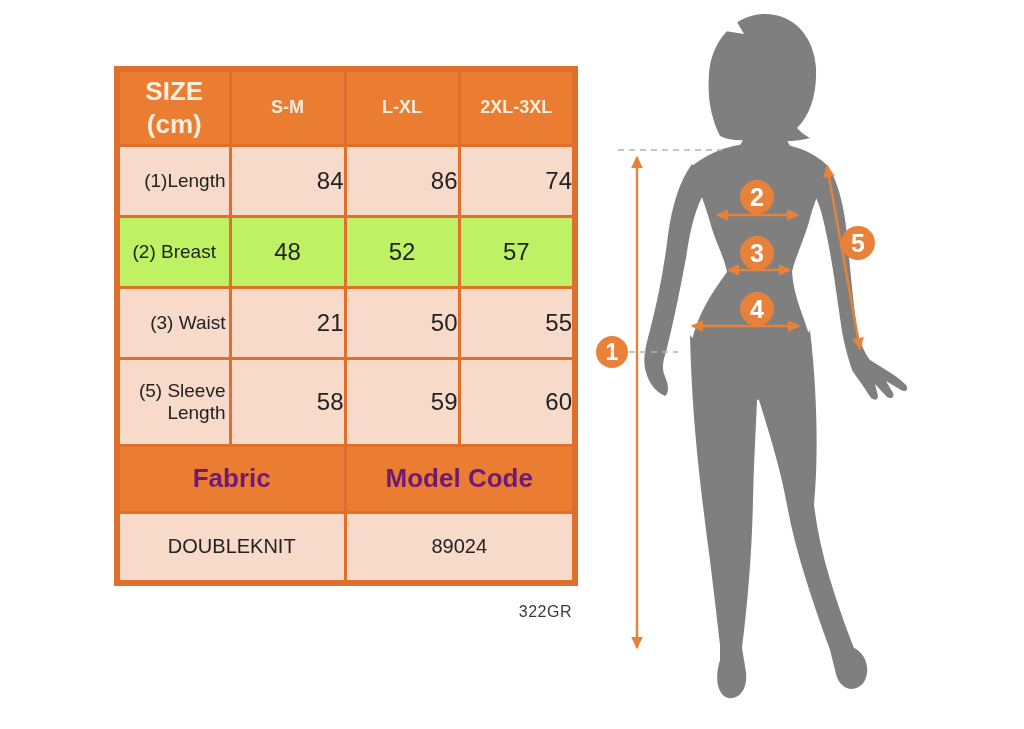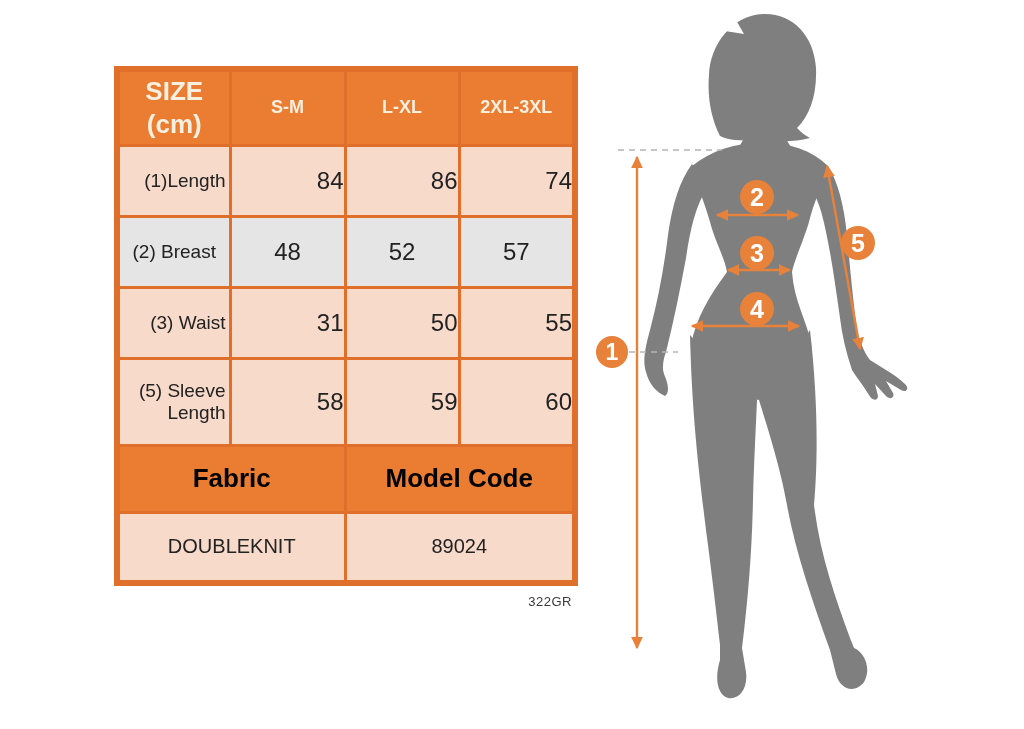--- a/index.html
+++ b/index.html
@@ -19,30 +19,30 @@
     color:#222222; overflow:hidden;
   }
   tr.head-row th {
     background:#EA7D31; color:#F7EFE0; font-weight:bold; font-size:18px;
     height:76px; white-space:nowrap;
   }
   tr.head-row th.size-cell { white-space:normal; font-size:26px; line-height:1.25; }
   td.label-cell { font-size:19px; padding:0 3px; }
   td.val-cell   { font-size:24px; }
   tr.r-salmon td { background:#F8DACA;text-align:right; }
-  tr.r-light  td { background:#e5e5e5; }
+  tr.r-light  td { background:#bef264; }
   tr.data-row td { height:71px; }
   tr.sleeve-row td { height:87px; }
   tr.fab-head td {
-    background:#EA7D31; color:#000000; font-weight:bold; font-size:26px; height:67px;
+    background:#EA7D31; color:#701a75; font-weight:bold; font-size:26px; height:67px;
   }
   tr.fab-val td { background:#F8DACA; font-size:20px; height:71px; }
   .table-note {
-    margin-top:8px; text-align:right; padding-right:4px;
-    font-size:13px; color:#3A3A3A; letter-spacing:0.5px;
+    margin-top:17px; text-align:right; padding-right:4px;
+    font-size:16px; color:#3A3A3A; letter-spacing:0.5px;
   }
   svg.diagram { position:absolute; left:0; top:0; }
   .sil { fill:#7F7F7F; stroke:none; }
   .mline { stroke:#E8823B; stroke-width:2.4; fill:none; }
   .dash { stroke:#B5B5B5; stroke-width:1.6; stroke-dasharray:6 5; fill:none; }
   .mcirc { fill:#E8823B; }
   .mnum {
     fill:#ffffff; font-weight:bold; font-size:25px; text-anchor:middle;
     font-family:"Liberation Sans", sans-serif;
   }
@@ -75,21 +75,21 @@
           <td class="val-cell">74</td>
         </tr>
         <tr class="data-row r-light">
           <td class="label-cell">(2) Breast</td>
           <td class="val-cell">48</td>
           <td class="val-cell">52</td>
           <td class="val-cell">57</td>
         </tr>
         <tr class="data-row r-salmon">
           <td class="label-cell">(3) Waist</td>
-          <td class="val-cell">31</td>
+          <td class="val-cell">21</td>
           <td class="val-cell">50</td>
           <td class="val-cell">55</td>
         </tr>
         <tr class="sleeve-row r-salmon">
           <td class="label-cell">(5) Sleeve Length</td>
           <td class="val-cell">58</td>
           <td class="val-cell">59</td>
           <td class="val-cell">60</td>
         </tr>
         <tr class="fab-head">

